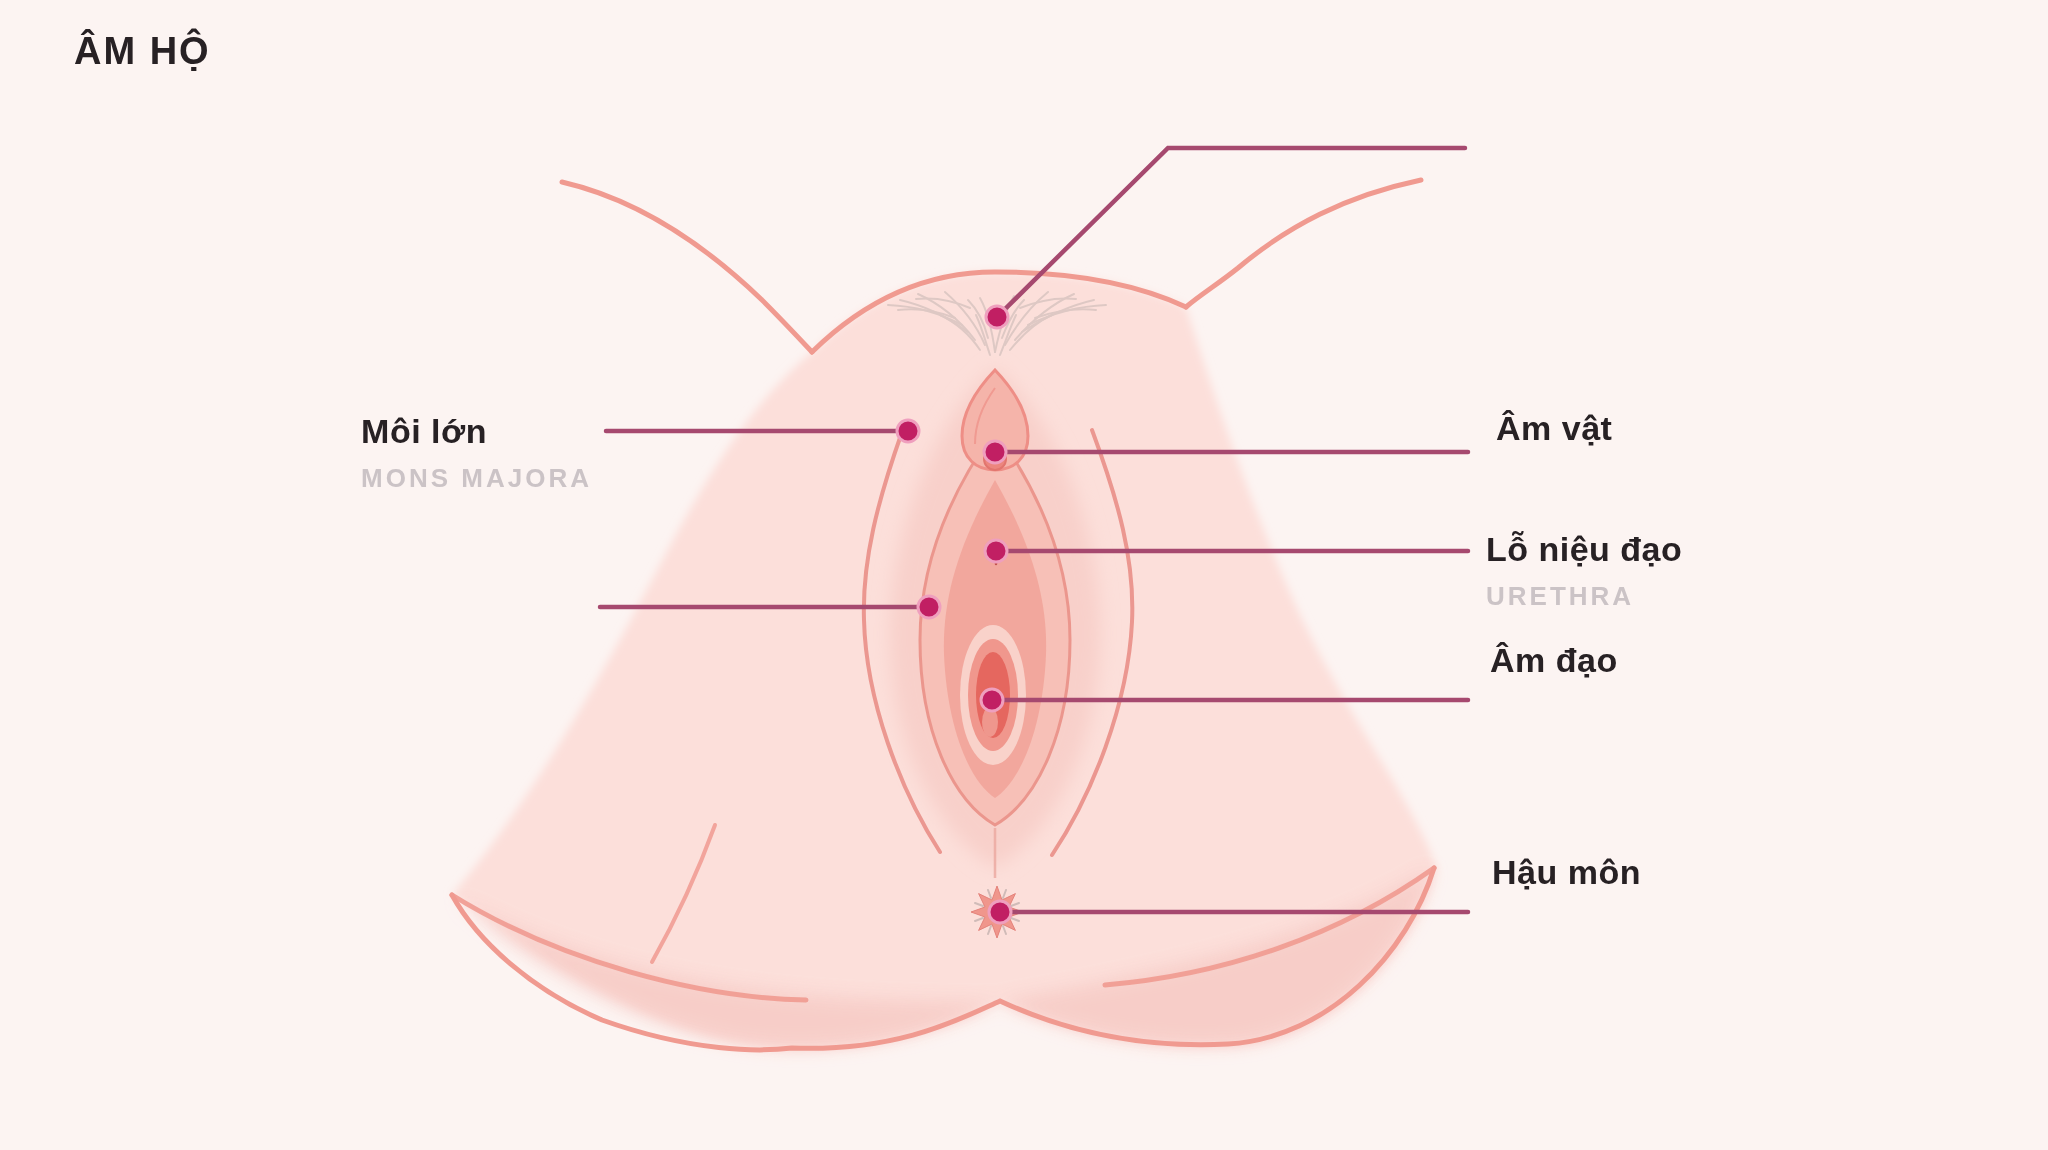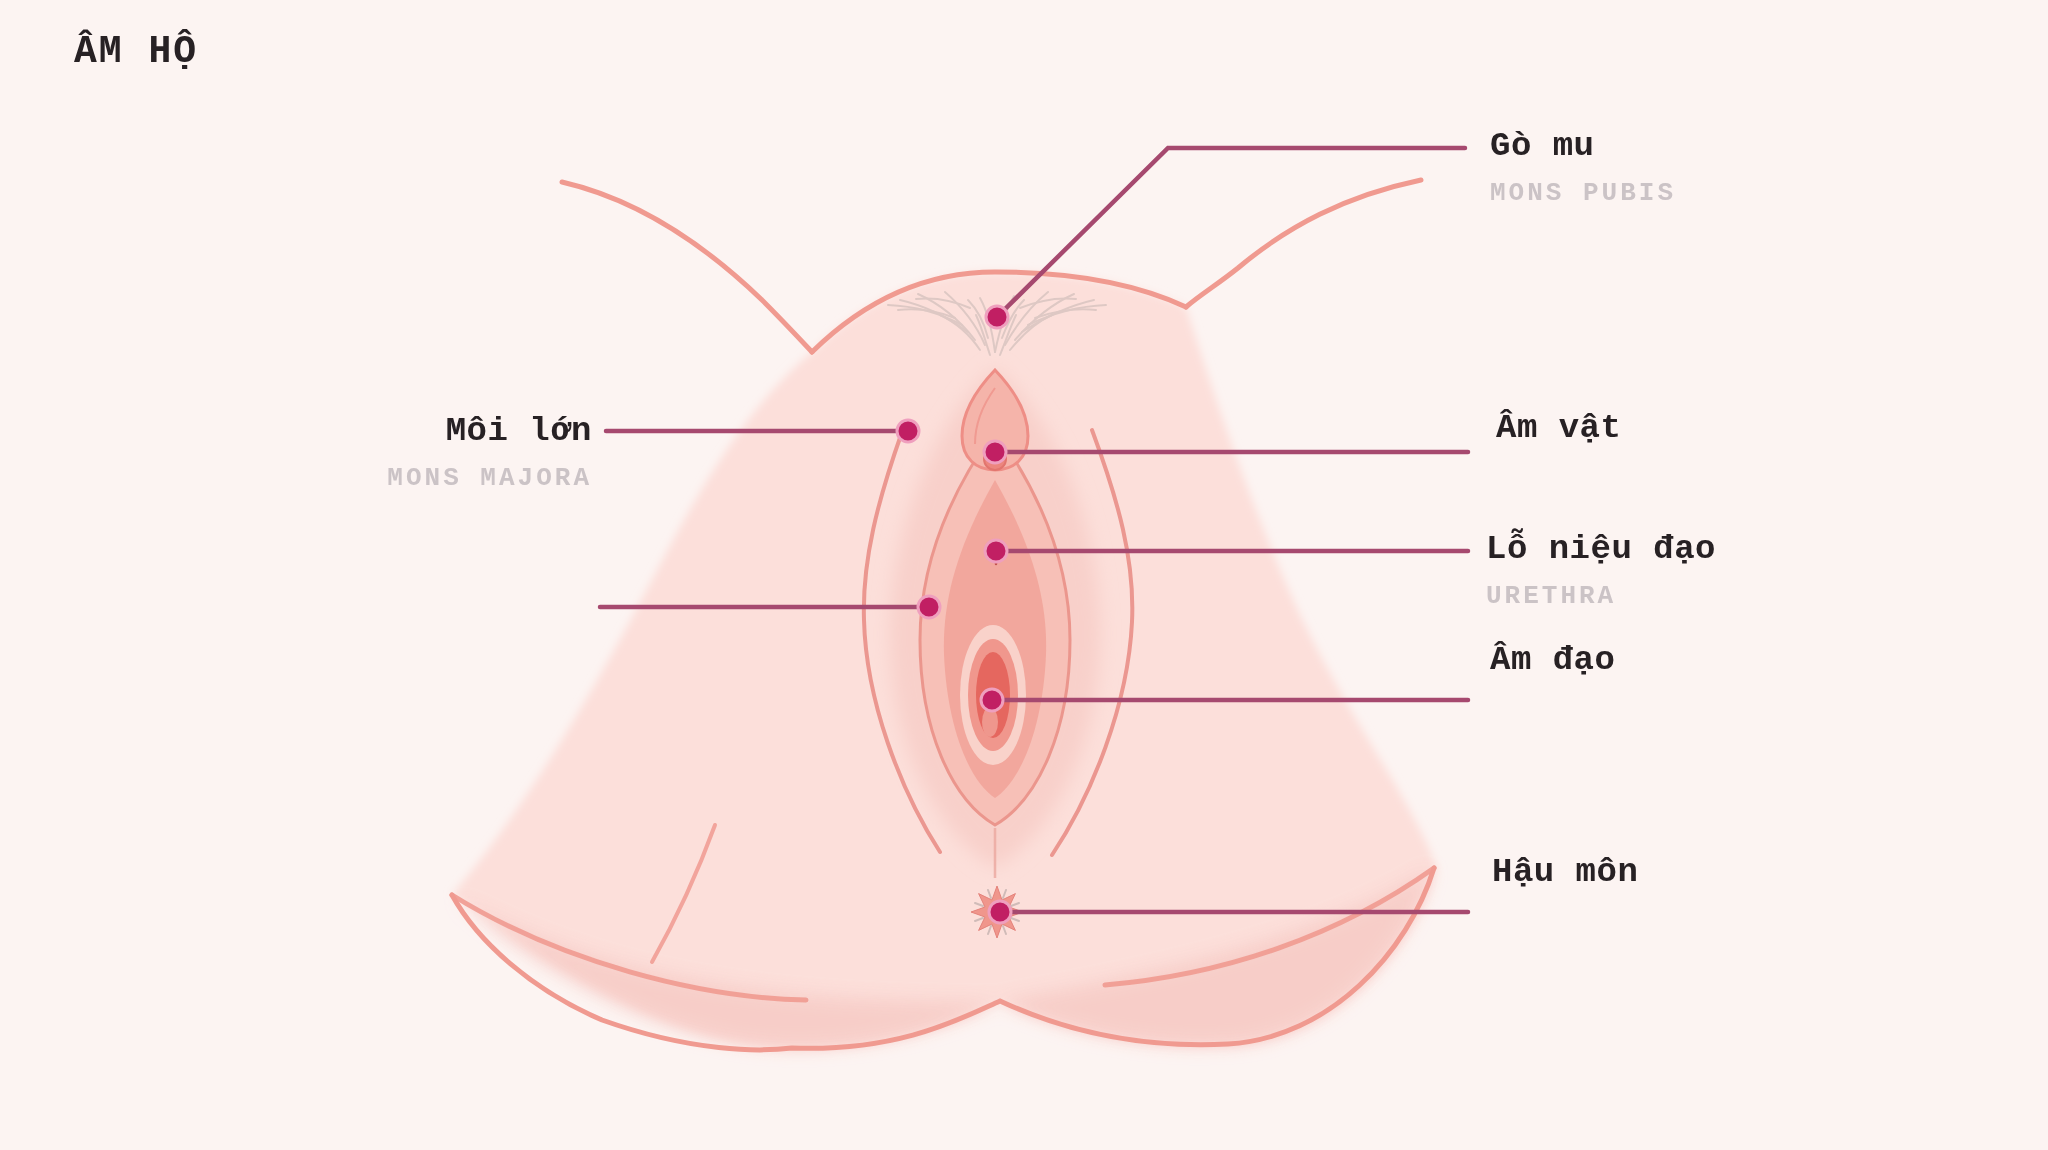--- a/index.html
+++ b/index.html
@@ -1,38 +1,38 @@
 <!DOCTYPE html>
 <html><head>
 <meta charset="utf-8">
 <style>
   html,body{margin:0;padding:0;background:#fcf4f2;}
   .canvas{
     position:relative;
     width:2048px;height:1150px;
     background:#fcf4f2;
     overflow:hidden;
-    font-family:Liberation Mono, monospace;
+    font-family:Liberation Sans, sans-serif;
   }
   .illustration{position:absolute;left:0;top:0;width:2048px;height:1150px;}
   .page-title{
     position:absolute;left:74px;top:30px;margin:0;
     font-size:38px;font-weight:800;letter-spacing:2px;
     color:#272124;
   }
   .label{position:absolute;white-space:nowrap;}
   .label .vi{
     font-size:34px;font-weight:800;color:#272124;
     line-height:44px;letter-spacing:.5px;
   }
   .label .en{
     font-size:26px;font-weight:700;color:#cbc3c6;
     line-height:34px;letter-spacing:3px;margin-top:8px;
   }
-  .label.align-right{text-align:right;}
+  .label.align-right{text-align:left;}
 </style>
 </head>
 <body>
 
 <div class="canvas">
 
   <svg class="illustration" viewBox="0 0 2048 1150">
     <defs>
       <filter id="soft" x="-20%" y="-20%" width="140%" height="140%">
         <feGaussianBlur stdDeviation="4"></feGaussianBlur>
@@ -178,24 +178,20 @@
       <circle cx="995" cy="452" r="11"></circle>
       <circle cx="996" cy="551" r="11"></circle>
       <circle cx="929" cy="607" r="11"></circle>
       <circle cx="992" cy="700" r="11"></circle>
       <circle cx="1000" cy="912" r="11"></circle>
     </g>
   </svg>
 
   <h1 class="page-title">ÂM HỘ</h1>
 
-  <div class="label" style="left:1490px;top:124px">
-    <div class="vi">Gò mu</div>
-    <div class="en">MONS PUBIS</div>
-  </div>
 
   <div class="label align-right" style="right:1456px;top:409px">
     <div class="vi">Môi lớn</div>
     <div class="en">MONS MAJORA</div>
   </div>
 
   <div class="label" style="left:1496px;top:406px">
     <div class="vi">Âm vật</div>
   </div>
 

